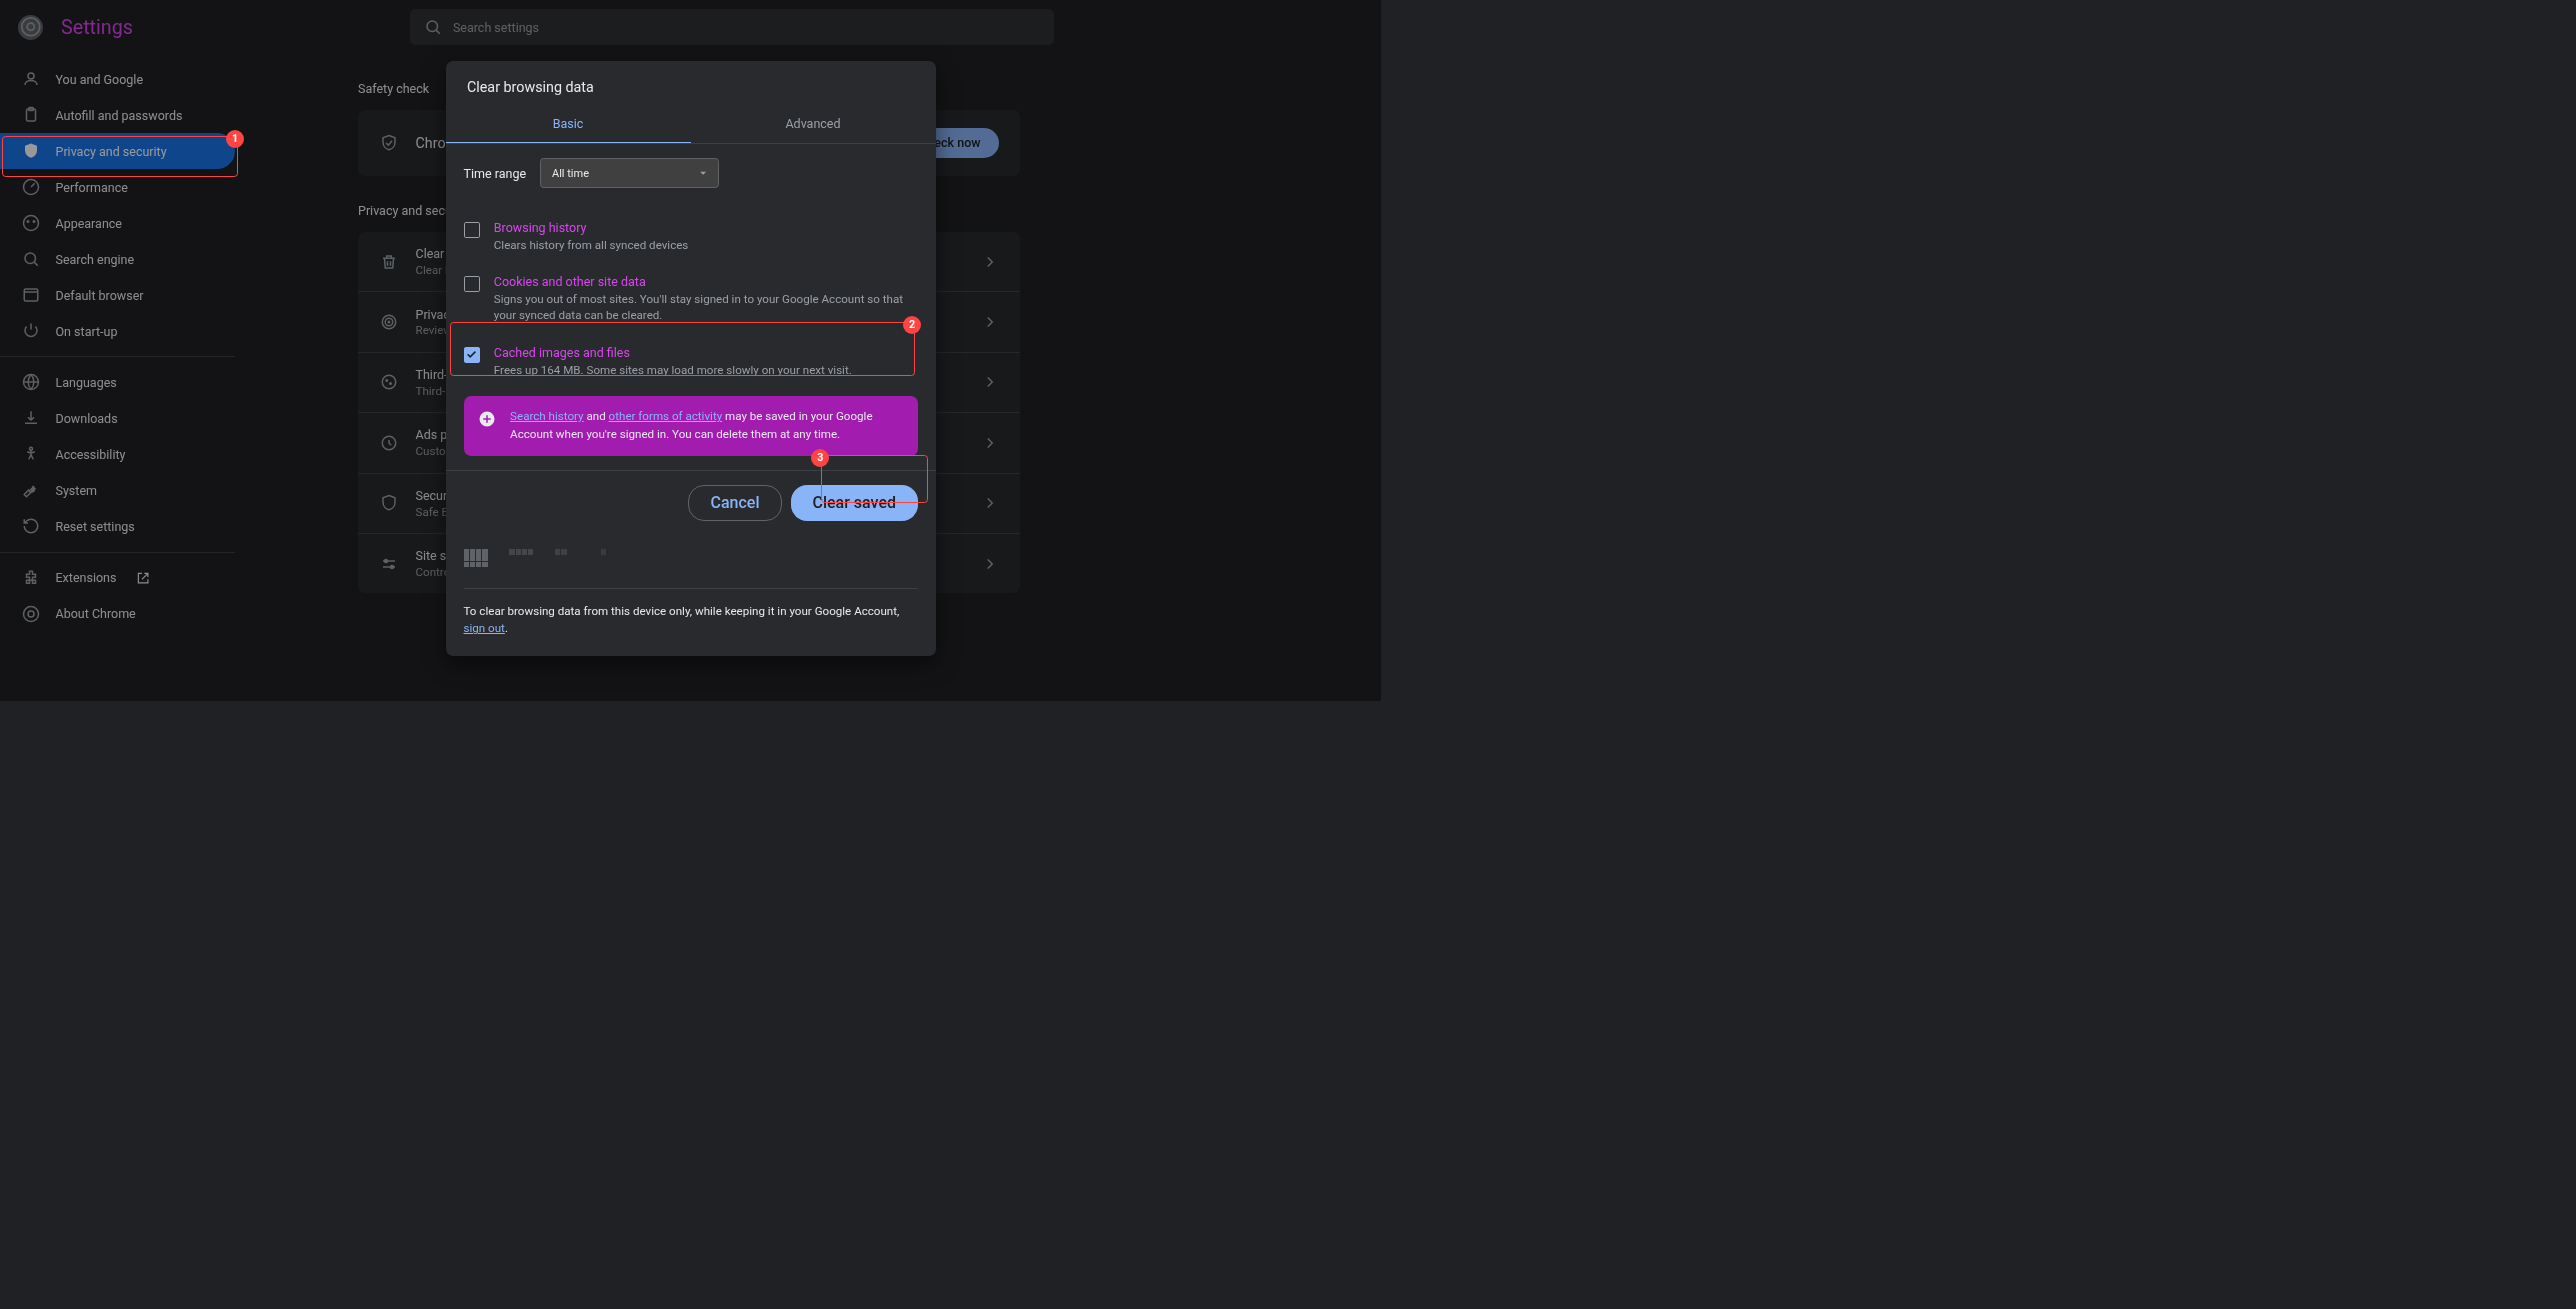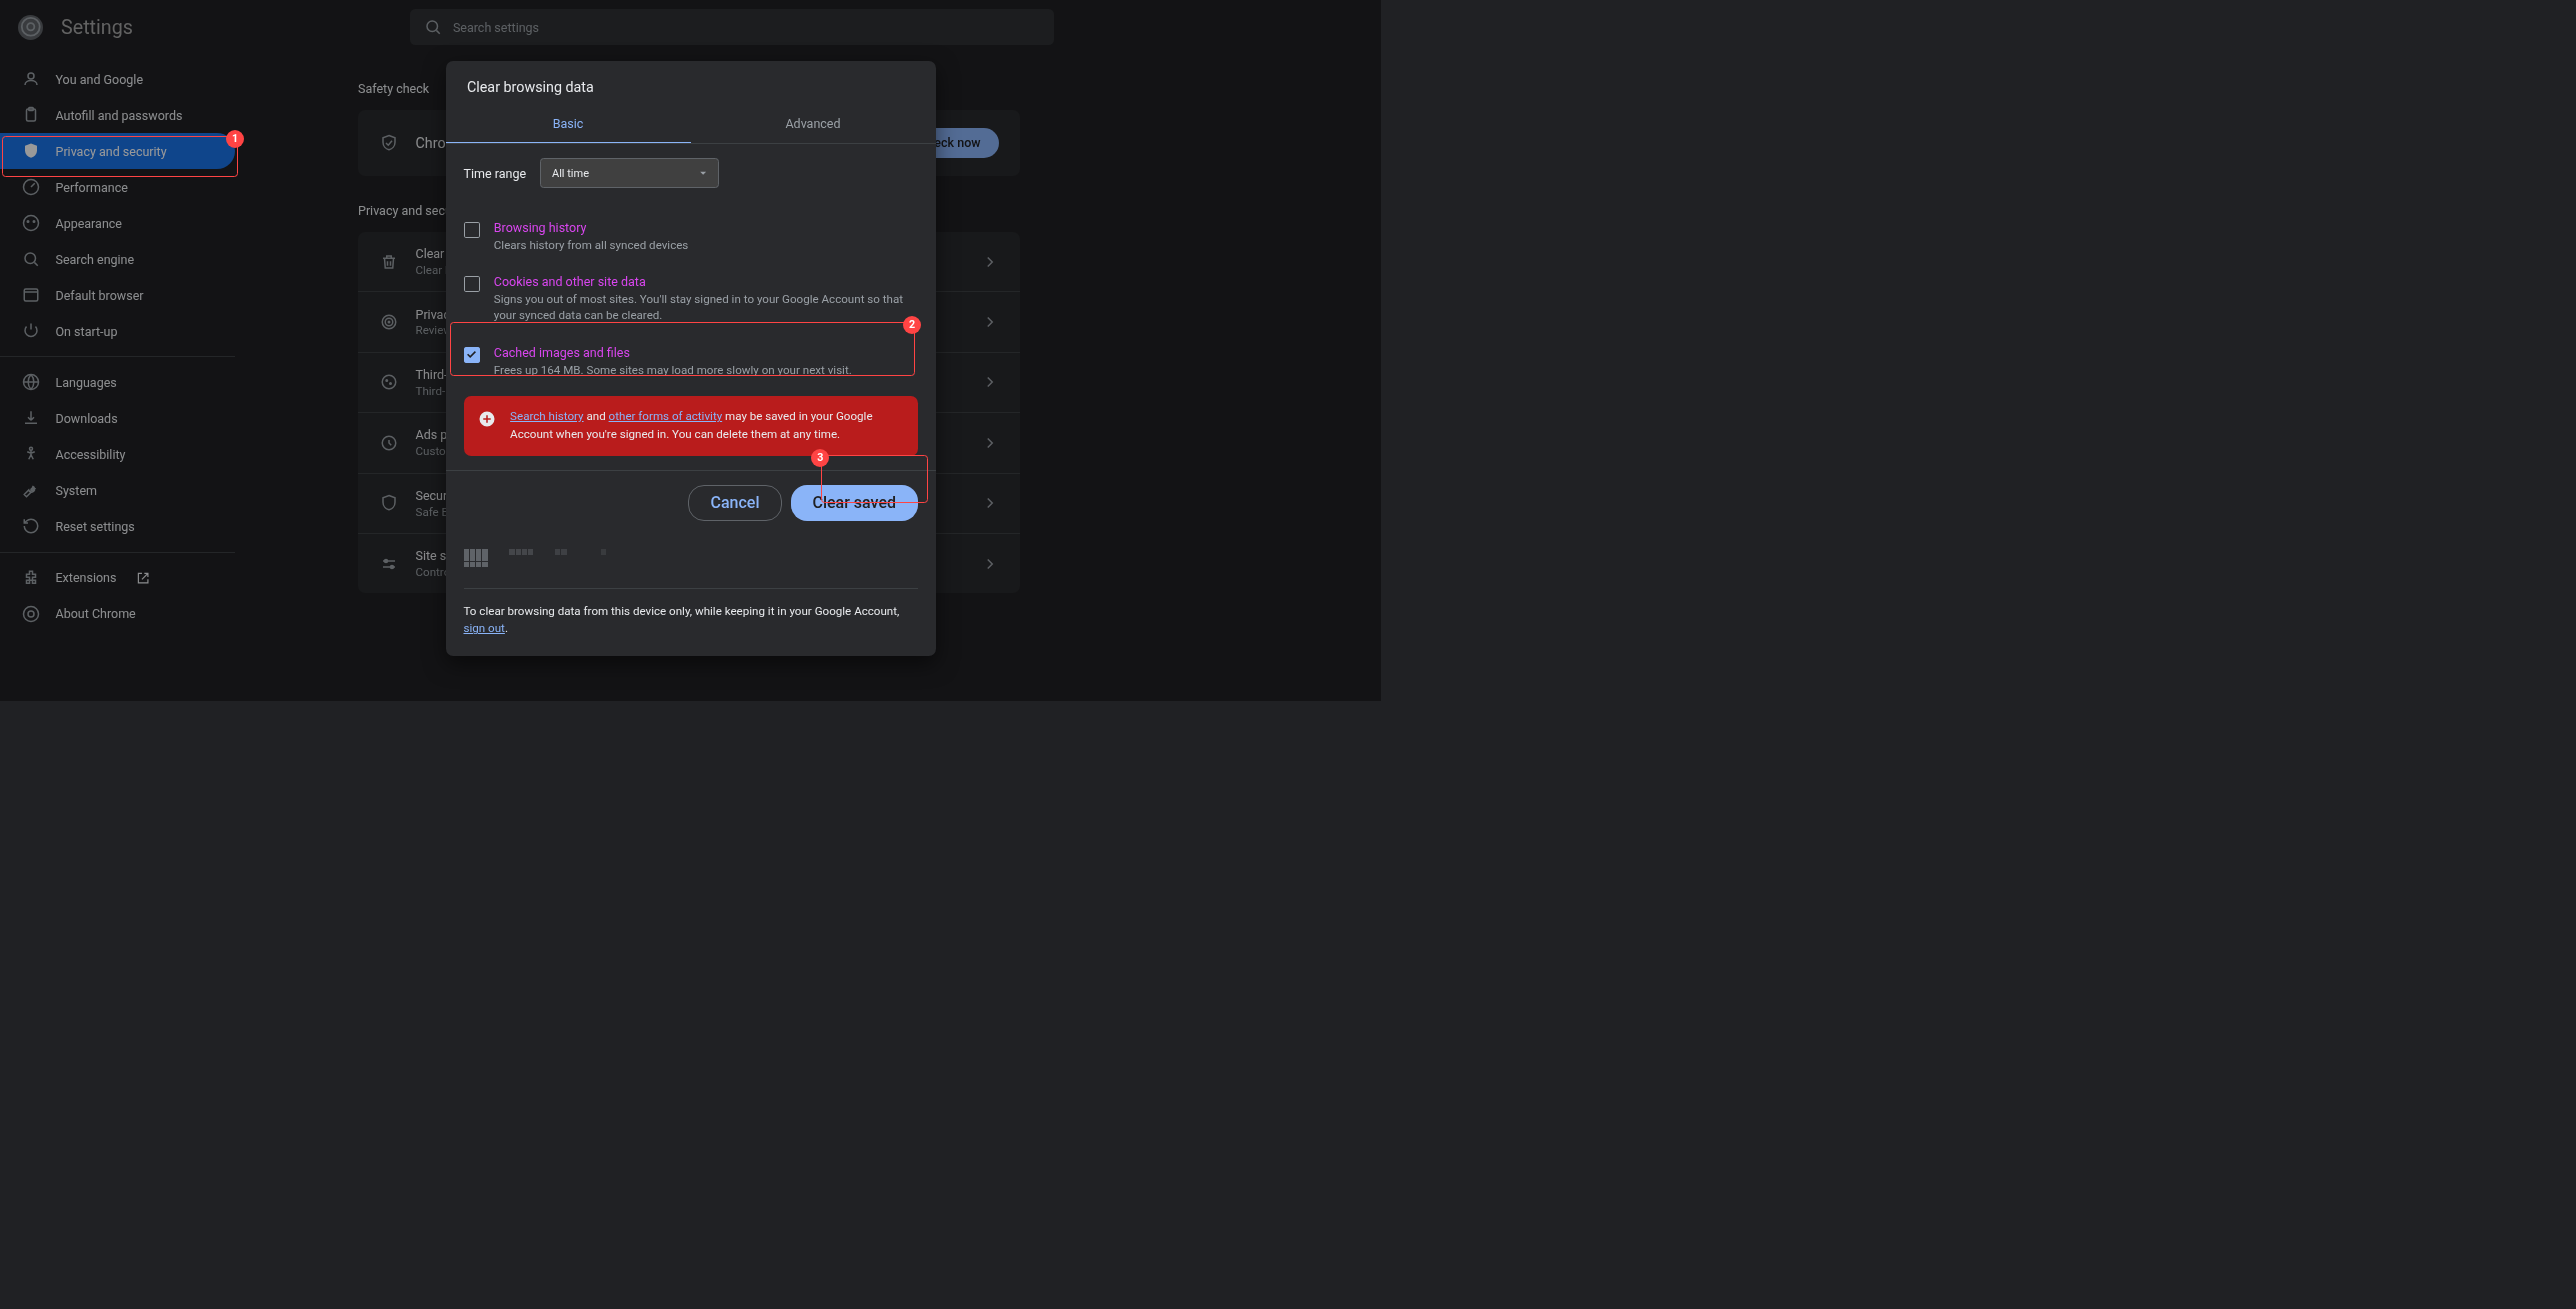--- a/index.html
+++ b/index.html
@@ -46,21 +46,21 @@
     }
     
     .chrome-logo svg {
       width: 21.5px;
       height: 21.5px;
     }
     
     .header-title {
       font-size: 19.7px;
       font-weight: 400;
-      color: #a3a3a3;
+      color: #d946ef;
     }
     
     .search-container {
       margin-left: 259px;
       background: #303134;
       border-radius: 5.4px;
       height: 36px;
       width: 644px;
       display: flex;
       align-items: center;
@@ -348,21 +348,21 @@
     }
     
     .checkbox-subtitle {
       font-size: 11.6px;
       color: #9aa0a6;
       margin-top: 1.8px;
       line-height: 1.4;
     }
     
     .info-box {
-      background: #b91c1c;
+      background: #a21caf;
       border-radius: 7.2px;
       padding: 12.5px 14.3px;
       display: flex;
       gap: 14.3px;
       margin-top: 7.2px;
     }
     
     .info-icon {
       width: 18px;
       height: 18px;

